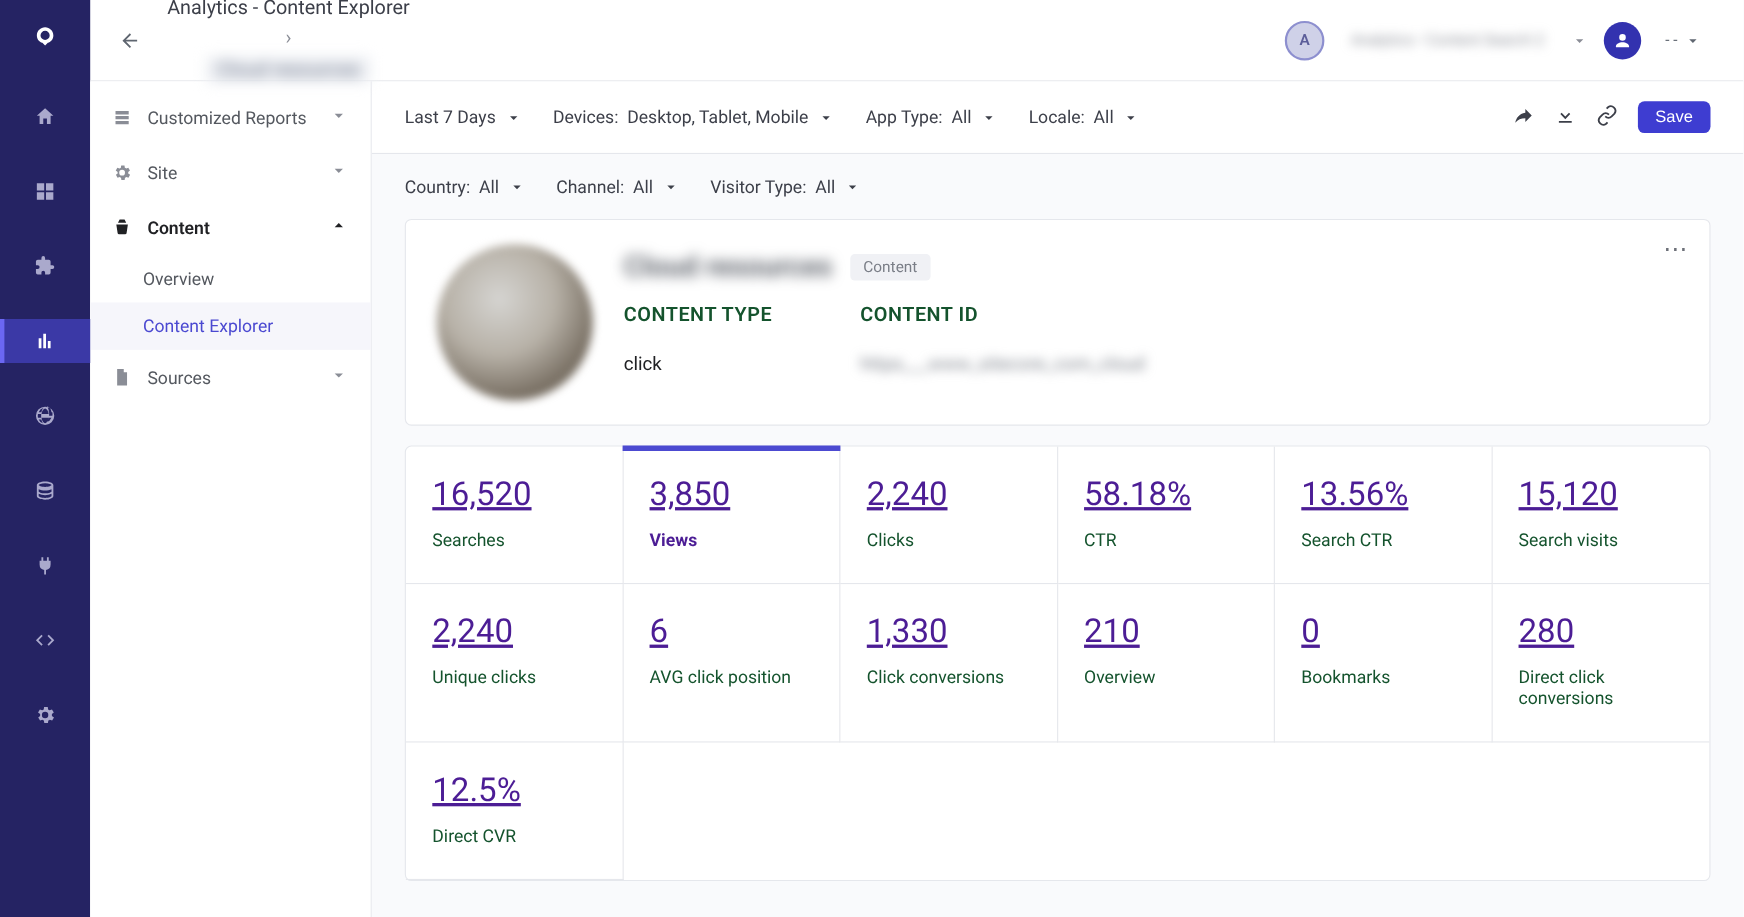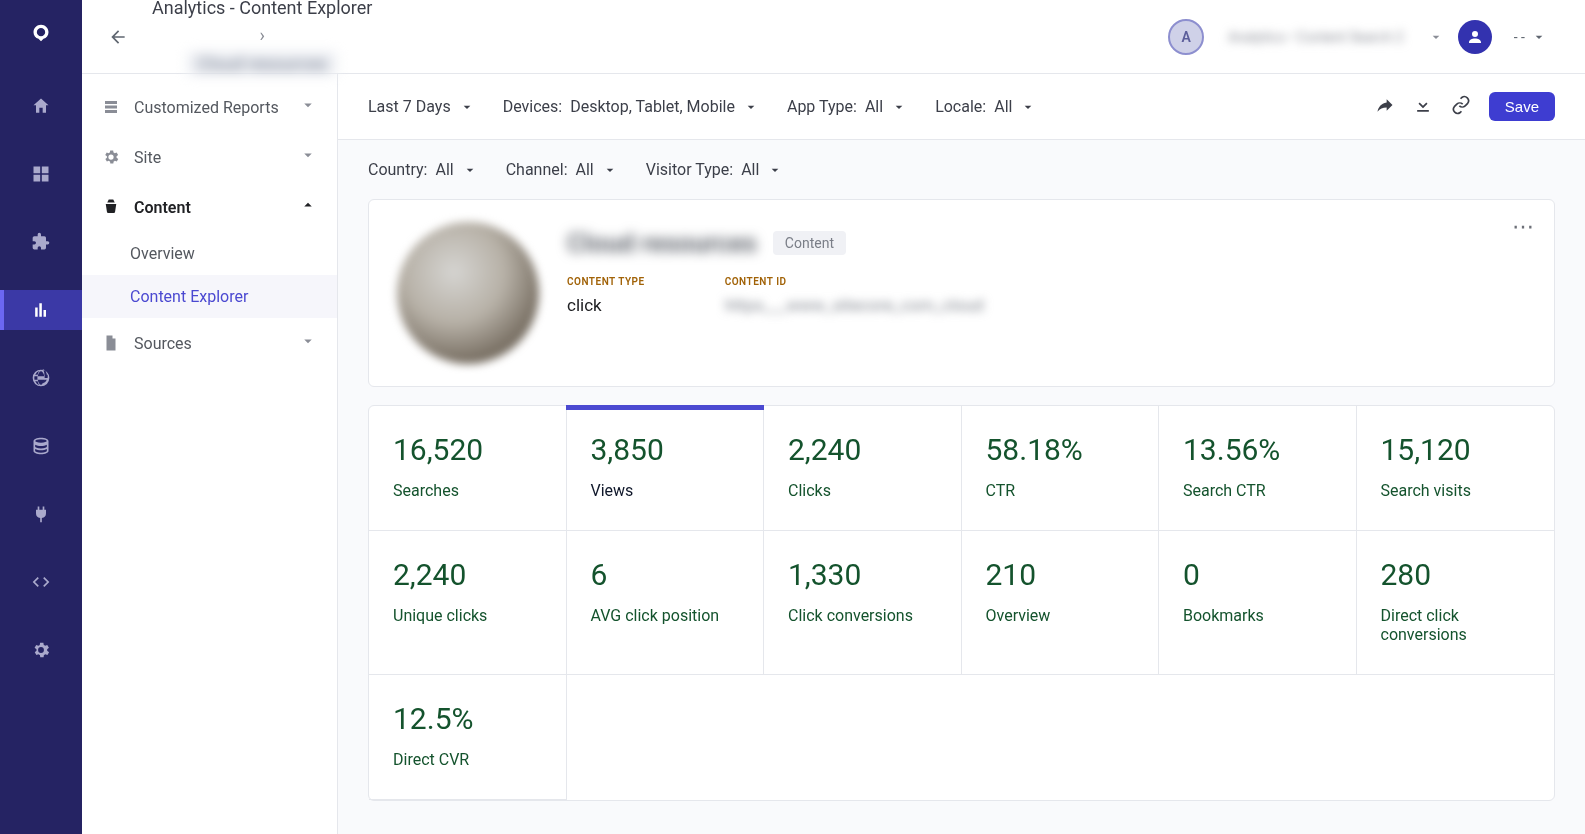--- a/index.html
+++ b/index.html
@@ -176,21 +176,21 @@
     width:142px; height:142px;
     border-radius:50%;
     background: radial-gradient(circle at 40% 35%, #d5d4d1 0%, #b7b1a7 40%, #7d7468 70%, #554d41 100%);
     filter: blur(4px);
   }
   .content-info { flex:1; display:flex; flex-direction:column; gap:18px; padding-top:6px; }
   .content-title-row { display:flex; align-items:center; gap:16px; }
   .content-title { font-size:26px; font-weight:600; filter: blur(6px); color:#555a63; }
   .tag-badge { background:#f0f1f5; color:#7a7e87; padding:4px 12px; border-radius:4px; font-size:14px; }
   .content-meta-row { display:flex; gap:80px; }
-  .meta-label { color:#a16207; font-size:10px; font-weight:600; letter-spacing:0.5px; margin-bottom:8px; }
+  .meta-label { color:#14532d; font-size:18px; font-weight:600; letter-spacing:0.5px; margin-bottom:24px; }
   .meta-value { font-size:17px; color:#202124; }
   .meta-value.blur { filter: blur(5px); color:#7d828b; }
 
   
   .metrics {
     margin: 18px 30px 0 30px;
     background:#fff;
     border:1px solid #e5e7ec;
     border-radius:6px;
     display:grid;
@@ -200,23 +200,23 @@
   .metric {
     padding: 26px 24px 30px 24px;
     border-right:1px solid #e5e7ec;
     border-bottom:1px solid #e5e7ec;
     position:relative;
   }
   .metric:nth-child(6n) { border-right:none; }
   .metric.active::before {
     content:""; position:absolute; top:-1px; left:-1px; right:-1px; height:5px; background:#4c4ad1;
   }
-  .metric-val { font-size:30px; color:#14532d; font-weight:400; margin-bottom:14px; }
+  .metric-val { font-size:30px; color:#4c1d95; font-weight:400; margin-bottom:14px;text-decoration:underline; }
   .metric-label { font-size:16px; color:#14532d; }
-  .metric.active .metric-label { font-weight:400; color:#0f172a; }
+  .metric.active .metric-label { font-weight:700; color:#4c1d95; }
   .icon-sm { width:20px; height:20px; fill:currentColor; }
   .chev-svg { width:16px; height:16px; fill:currentColor; }
 </style>
 </head>
 <body>
 
 <div class="app">
 
   <div class="rail">
     <div class="rail-logo">

